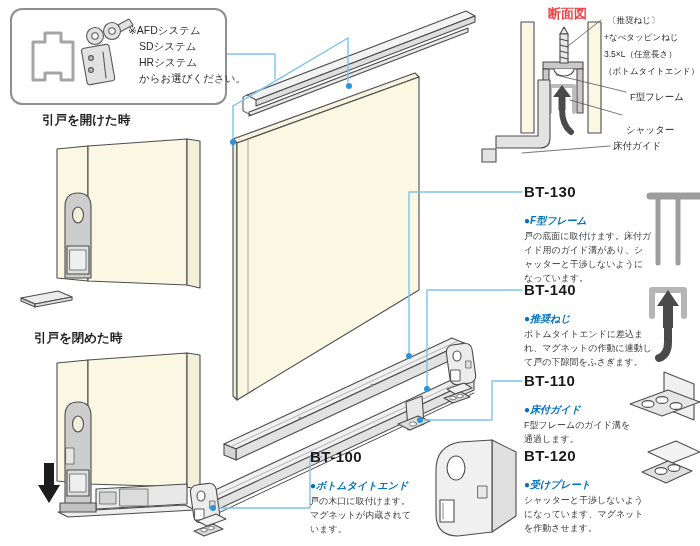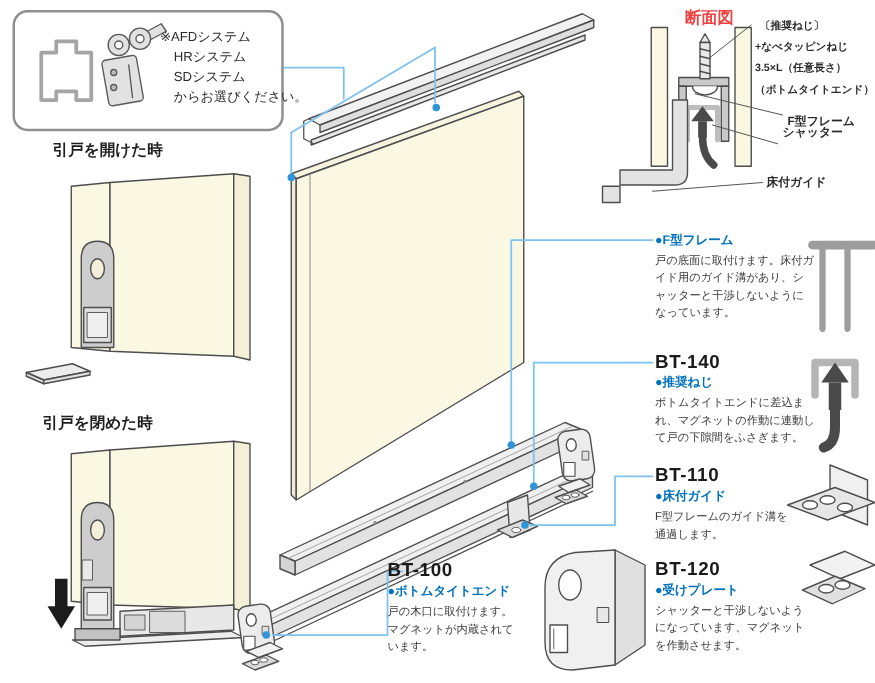--- a/index.html
+++ b/index.html
@@ -1,34 +1,34 @@
 <!DOCTYPE html>
 <html><head>
 <meta charset="utf-8">
 <style>
   html,body{margin:0;padding:0;background:#fff;}
   .stage{position:relative;width:700px;height:546px;background:#ffffff;
          font-family:"Liberation Sans","DejaVu Sans",sans-serif;overflow:hidden;}
   .stage svg{position:absolute;left:0;top:0;}
-  .abs{position:absolute;white-space:nowrap;font-weight:bold;}
+  .abs{position:absolute;white-space:nowrap;}
   
   .ref-box{position:absolute;left:10px;top:8px;width:213px;height:93px;
            border:2px solid #8f8f8f;border-radius:12px;}
   .ref-note{position:absolute;left:128px;top:22px;font-size:10.5px;line-height:16px;color:#2b2b2b;}
   .ref-note div:not(:first-child){padding-left:11px;}
   
   .side-label{font-weight:bold;font-size:12.5px;color:#1f1f1f;}
   
   .cs-title{font-weight:bold;font-size:13px;color:#ef4444;}
   .cs-label{font-size:9.5px;color:#2b2b2b;}
   .cs-screw{font-size:8.5px;line-height:17px;color:#2b2b2b;}
   
   .callout{position:absolute;}
   .co-title{font-size:15px;font-weight:bold;color:#1a1a1a;letter-spacing:.5px;line-height:16px;}
-  .co-name{font-size:10px;font-weight:bold;color:#0072bc;line-height:13px;margin-top:2px;}
+  .co-name{font-size:10px;font-weight:bold;color:#0072bc;line-height:13px;margin-top:14px;font-style:italic;}
   .co-desc{font-size:9px;color:#3a3a3a;line-height:14px;margin-top:2px;white-space:normal;}
 </style>
 </head>
 <body>
 
 <div class="stage">
 
   <svg width="700" height="546" viewBox="0 0 700 546">
     <g fill="none" stroke="#4d4d4d" stroke-width="1.1" stroke-linejoin="round" stroke-linecap="round">
 
@@ -245,40 +245,41 @@
         <rect x="478" y="486" width="9" height="12" fill="#e8e8e8" stroke-width="0.8"></rect>
         <rect x="440" y="500" width="14" height="22" fill="#fff"></rect>
         <line x1="443" y1="503" x2="443" y2="519" stroke-width="0.7"></line>
       </g>
     </g>
   </svg>
 
   <div class="ref-box"></div>
   <div class="ref-note">
     <div>※AFDシステム</div>
+    <div>SDシステム</div>
     <div>HRシステム</div>
-    <div>SDシステム</div>
     <div>からお選びください。</div>
   </div>
 
   <div class="abs side-label" style="left:42px;top:112px">引戸を開けた時</div>
   <div class="abs side-label" style="left:34px;top:330px">引戸を閉めた時</div>
 
   <div class="abs cs-title" style="left:548px;top:5px">断面図</div>
   <div class="abs cs-screw" style="left:604px;top:12px">
     <div style="padding-left:4px">〔推奨ねじ〕</div>
     <div>+なべタッピンねじ</div>
     <div>3.5×L（任意長さ）</div>
     <div>（ボトムタイトエンド）</div>
   </div>
   <div class="abs cs-label" style="left:630px;top:91px">F型フレーム</div>
-  <div class="abs cs-label" style="left:626px;top:100px">シャッター</div>
+  <div class="abs cs-label" style="left:626px;top:124px">シャッター</div>
   <div class="abs cs-label" style="left:613px;top:140px">床付ガイド</div>
 
   <div class="callout" style="left:524px;top:184px;width:138px">
+    <div class="co-title">BT-130</div>
     <div class="co-name">●F型フレーム</div>
     <div class="co-desc" style="width:128px">戸の底面に取付けます。床付ガイド用のガイド溝があり、シャッターと干渉しないようになっています。</div>
   </div>
   <div class="callout" style="left:524px;top:282px;width:138px">
     <div class="co-title">BT-140</div>
     <div class="co-name">●推奨ねじ</div>
     <div class="co-desc" style="width:128px">ボトムタイトエンドに差込まれ、マグネットの作動に連動して戸の下隙間をふさぎます。</div>
   </div>
   <div class="callout" style="left:524px;top:373px;width:138px">
     <div class="co-title">BT-110</div>

